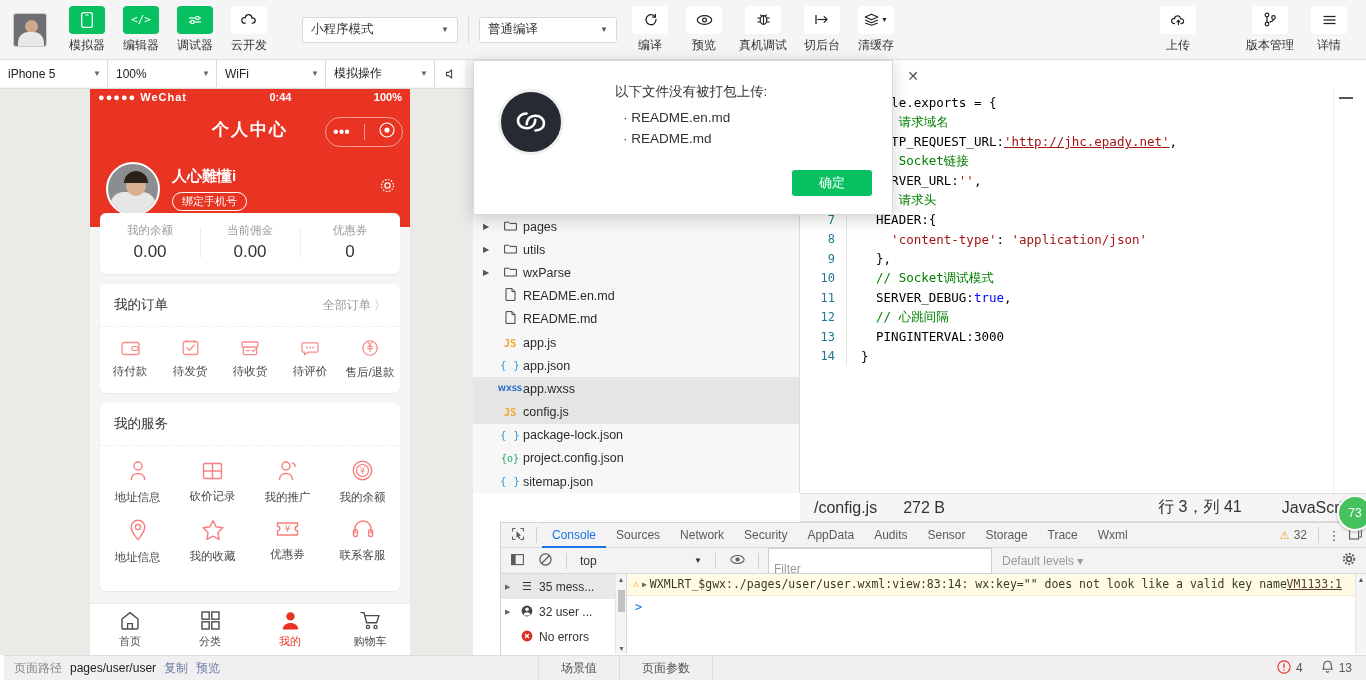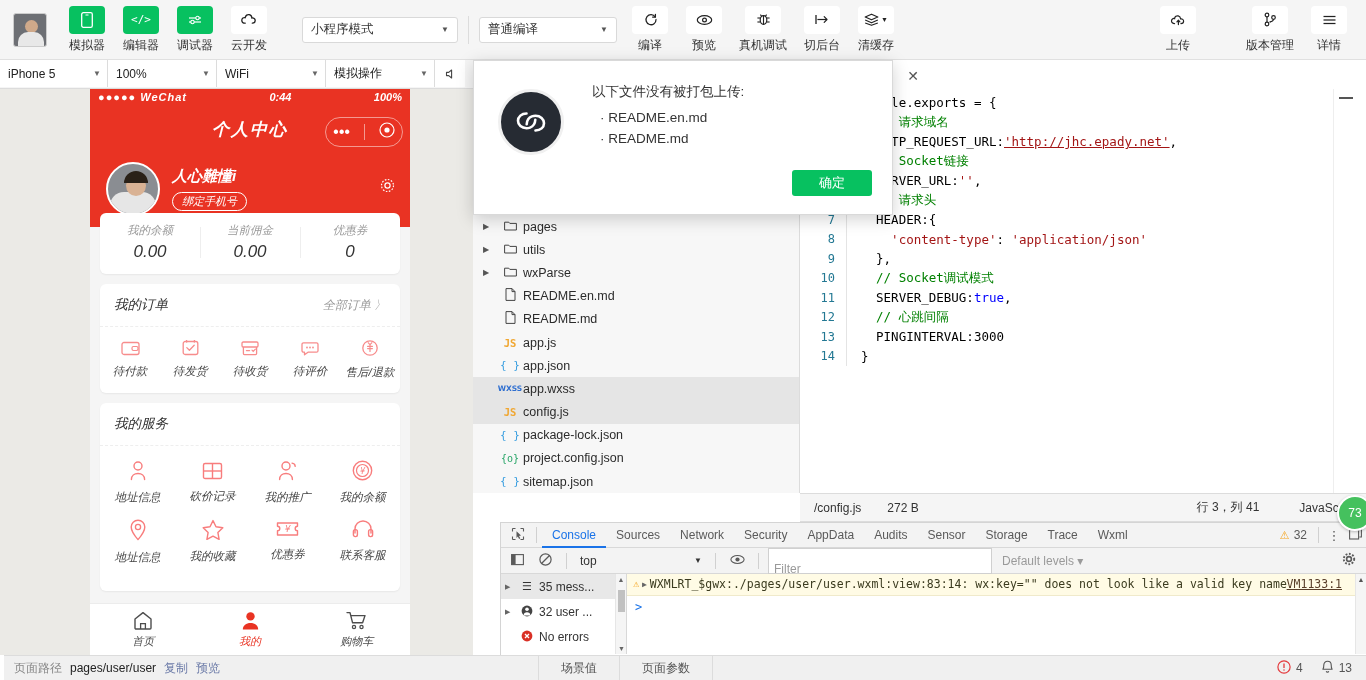--- a/index.html
+++ b/index.html
@@ -68,21 +68,21 @@
   .dsel .dcaret { font-size: 8px; color: #666; margin-left: 6px; }
   .dsel.icon-only { min-width: 30px; justify-content: center; border-right: none; }
 
   
   .simwrap {
     position: absolute; left: 0; top: 89px; width: 473px; height: 566px;
     background: #ebeae6; overflow: hidden;
   }
   .phone {
     position: absolute; left: 90px; top: -2px; width: 320px; height: 568px;
-    background: #f5f5f5; overflow: hidden; font-style: italic;
+    background: #f5f5f5; overflow: hidden;
   }
   .statusbar {
     height: 20px; background: #e93323; color: #fff; display: flex; align-items: center;
     font-size: 11px; padding: 0 8px; justify-content: space-between; font-weight: bold;
   }
   .sb-dots { letter-spacing: 1px; }
   .navbar {
     height: 44px; background: #e93323; position: relative;
     display: flex; align-items: center; justify-content: center;
   }
@@ -190,21 +190,21 @@
   .k-link { color: #a31515; text-decoration: underline; }
   .minimap {
     position: absolute; right: 0; top: 0; width: 33px; height: 404px;
     border-left: 1px solid #eee; background: #fff;
   }
   .minimap .mm-line { position: absolute; left: 5px; top: 8px; width: 14px; height: 2px; background: #555; }
 
   .editor-status {
     position: absolute; left: 800px; top: 493px; width: 566px; height: 29px;
     background: #f5f5f5; border-top: 1px solid #dcdcdc; border-bottom: 1px solid #dcdcdc;
-    display: flex; align-items: center; font-size: 12px; color: #333; padding: 0 14px;
+    display: flex; align-items: center; font-size: 16px; color: #333; padding: 0 14px;
   }
   .es-path { margin-right: 26px; }
   .es-spacer { flex: 1; }
   .es-pos { margin-right: 40px; }
 
   .perfbadge {
     position: absolute; left: 1337px; top: 495px; width: 36px; height: 36px; border-radius: 50%;
     background: #45c15e; color: #fff; font-size: 12px; display: flex; align-items: center;
     justify-content: center; border: 2px solid #fff; box-shadow: 0 1px 3px rgba(0,0,0,.25);
     z-index: 30;
@@ -301,21 +301,21 @@
   .bb-btn { color: #555; padding: 0 10px; cursor: pointer; }
   .bb-spacer { flex: 1; }
   .bb-stat { display: flex; align-items: center; gap: 5px; margin-right: 18px; color: #555; }
   .bb-stat .err { color: #e4393c; font-size: 12px; }
 
   
   .modal-overlay { position: absolute; inset: 0; z-index: 50; pointer-events: none; }
   .modal {
     position: absolute; left: 473px; top: 60px; width: 420px; height: 155px;
     background: #fff; border: 1px solid #d9d9d9; box-shadow: 0 4px 16px rgba(0,0,0,.18);
-    pointer-events: auto; display: flex; padding: 22px 20px 0 24px;
+    pointer-events: auto; display: flex; padding: 22px 20px 0 24px; gap: 23px;
   }
   .modal-logo {
     width: 66px; height: 66px; border-radius: 50%; background: #262b33; flex: none;
     display: flex; align-items: center; justify-content: center;
     border: 3px solid #f0f0f0; margin-top: 6px;
   }
   .modal-body { flex: 1; padding-left: 28px; }
   .modal-title { font-size: 13.5px; color: #333; margin-bottom: 6px; }
   .modal-item { font-size: 13.5px; color: #333; line-height: 21px; padding-left: 8px; }
   .modal-item::before { content: "· "; }
@@ -711,20 +711,31 @@
 
       <div class="tabbar">
         <div class="tab">
           <div class="ti">
             <svg width="20" height="19" viewBox="0 0 20 19">
                 <path d="M2 8 10 1.6 18 8v9a1 1 0 0 1-1 1H3a1 1 0 0 1-1-1z" fill="none" stroke="#4d4d4d" stroke-width="1.4" stroke-linejoin="round"></path>
                 <path d="M7.6 18v-5.4h4.8V18" fill="none" stroke="#4d4d4d" stroke-width="1.3"></path>
               </svg>
           </div>
           <span>首页</span>
+        </div>
+        <div class="tab">
+          <div class="ti">
+            <svg width="19" height="19" viewBox="0 0 19 19">
+                <rect x="1" y="1" width="7.2" height="7.2" fill="none" stroke="#4d4d4d" stroke-width="1.4"></rect>
+                <rect x="10.8" y="1" width="7.2" height="7.2" fill="none" stroke="#4d4d4d" stroke-width="1.4"></rect>
+                <rect x="1" y="10.8" width="7.2" height="7.2" fill="none" stroke="#4d4d4d" stroke-width="1.4"></rect>
+                <rect x="10.8" y="10.8" width="7.2" height="7.2" fill="none" stroke="#4d4d4d" stroke-width="1.4"></rect>
+              </svg>
+          </div>
+          <span>分类</span>
         </div>
         <div class="tab active">
           <div class="ti">
             <svg width="19" height="19" viewBox="0 0 19 19">
                 <circle cx="9.5" cy="5.4" r="4.2" fill="#e93323"></circle>
                 <path d="M1.8 18.5c0-4.2 3.4-6.6 7.7-6.6s7.7 2.4 7.7 6.6z" fill="#e93323"></path>
               </svg>
           </div>
           <span>我的</span>
         </div>

